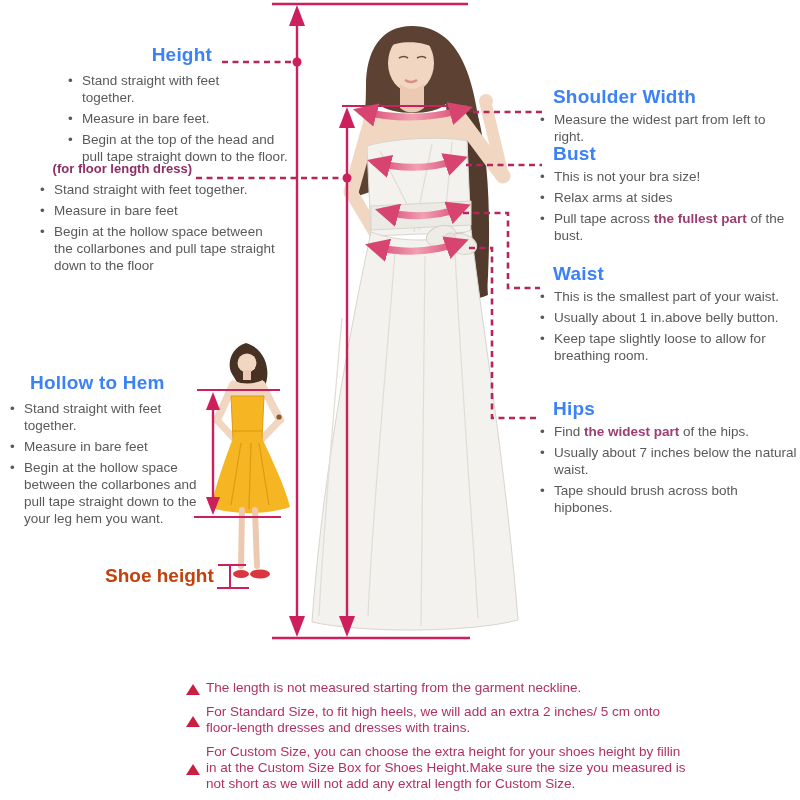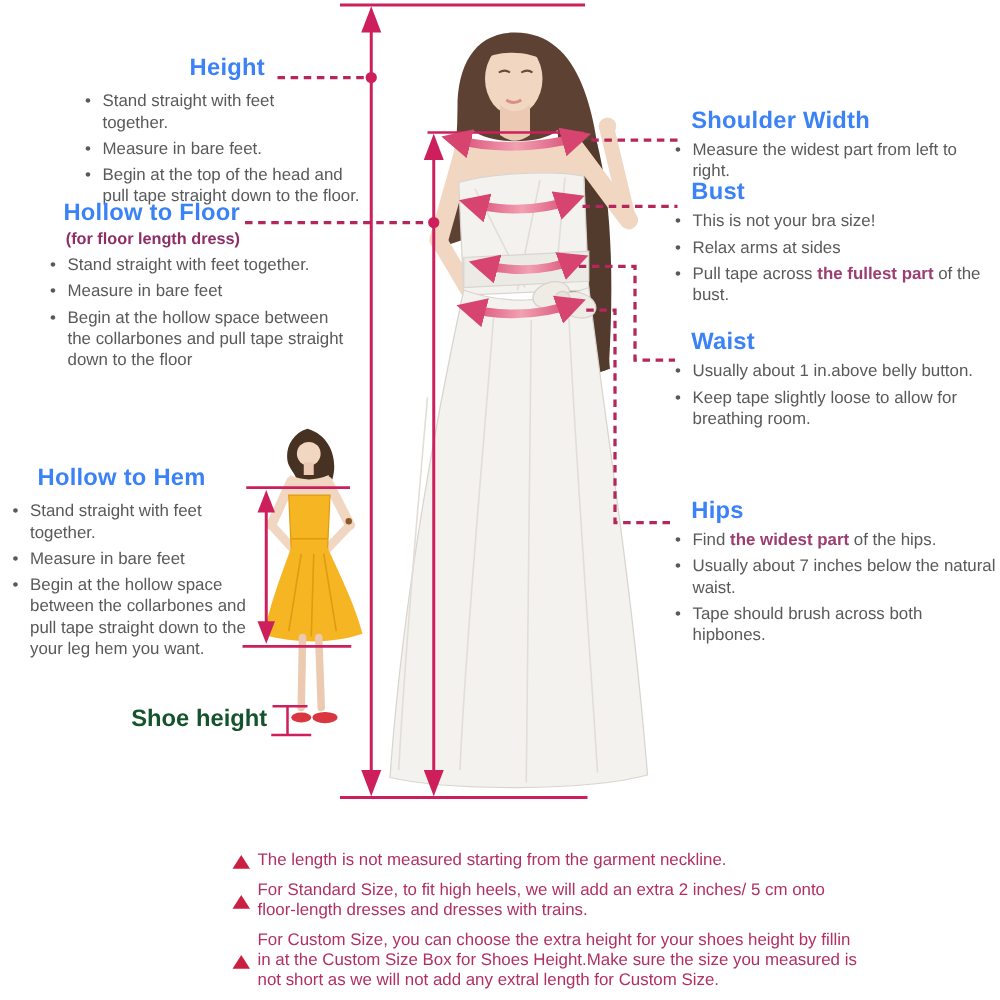--- a/index.html
+++ b/index.html
@@ -14,21 +14,21 @@
               margin-bottom:4px;padding-left:14px;}
   ul.blist li::before{content:"\2022";position:absolute;left:0;top:0;color:#58595b;}
   .hl{color:#9c3e72;font-weight:bold;}
   .right-col .sec-title{margin-left:13px;}
   .notes{position:absolute;left:186px;top:680px;width:500px;z-index:2;}
   .note{display:flex;gap:6px;margin-bottom:8px;align-items:center;}
   .tri{flex:0 0 auto;width:0;height:0;margin-top:3px;
        border-left:7px solid transparent;border-right:7px solid transparent;
        border-bottom:11px solid #cb1f41;}
   .note .nline{font-size:13.5px;line-height:16px;color:#b13063;}
-  .shoe-label{font-size:19px;font-weight:bold;color:#14532d;}
+  .shoe-label{font-size:19px;font-weight:bold;color:#c2410c;}
   .ta-r{text-align:right;}
 </style>
 </head>
 <body>
 
 <div class="canvas">
 
   <svg class="overlay" width="800" height="800" viewBox="0 0 800 800">
     <defs>
       <linearGradient id="arrGrad" x1="0" y1="0" x2="1" y2="0">
@@ -144,21 +144,20 @@
   <div class="txt" style="left:40px;top:44px;width:235px;">
     <div class="sec-title ta-r" style="width:172px;">Height</div>
     <ul class="blist" style="padding-left:14px;margin-left:14px;">
       <li>Stand straight with feet together.</li>
       <li>Measure in bare feet.</li>
       <li style="width:215px;">Begin at the top of the head and pull tape straight down to the floor.</li>
     </ul>
   </div>
 
   <div class="txt" style="left:40px;top:160px;width:252px;">
-    <div class="sec-title ta-r" style="width:152px;">Hollow to Floor</div>
     <div class="sec-sub ta-r" style="width:152px;">(for floor length dress)</div>
     <ul class="blist" style="margin-top:5px;">
       <li>Stand straight with feet together.</li>
       <li>Measure in bare feet</li>
       <li style="width:225px;">Begin at the hollow space between the collarbones and pull tape straight down to the floor</li>
     </ul>
   </div>
 
   <div class="txt" style="left:8px;top:372px;width:208px;">
     <div class="sec-title" style="margin-left:22px;">Hollow to Hem</div>
@@ -183,20 +182,21 @@
     <ul class="blist" style="margin-top:3px;">
       <li>This is not your bra size!</li>
       <li>Relax arms at sides</li>
       <li style="width:252px;"><span>Pull tape across </span><span class="hl">the fullest part</span><span> of the bust.</span></li>
     </ul>
   </div>
 
   <div class="txt right-col" style="left:540px;top:263px;width:258px;">
     <div class="sec-title">Waist</div>
     <ul class="blist" style="margin-top:3px;">
+      <li>This is the smallest part of your waist.</li>
       <li>Usually about 1 in.above belly button.</li>
       <li style="width:235px;">Keep tape slightly loose to allow for breathing room.</li>
     </ul>
   </div>
 
   <div class="txt right-col" style="left:540px;top:398px;width:260px;">
     <div class="sec-title">Hips</div>
     <ul class="blist" style="margin-top:3px;">
       <li><span>Find </span><span class="hl">the widest part</span><span> of the hips.</span></li>
       <li style="width:250px;">Usually about 7 inches below the natural waist.</li>

